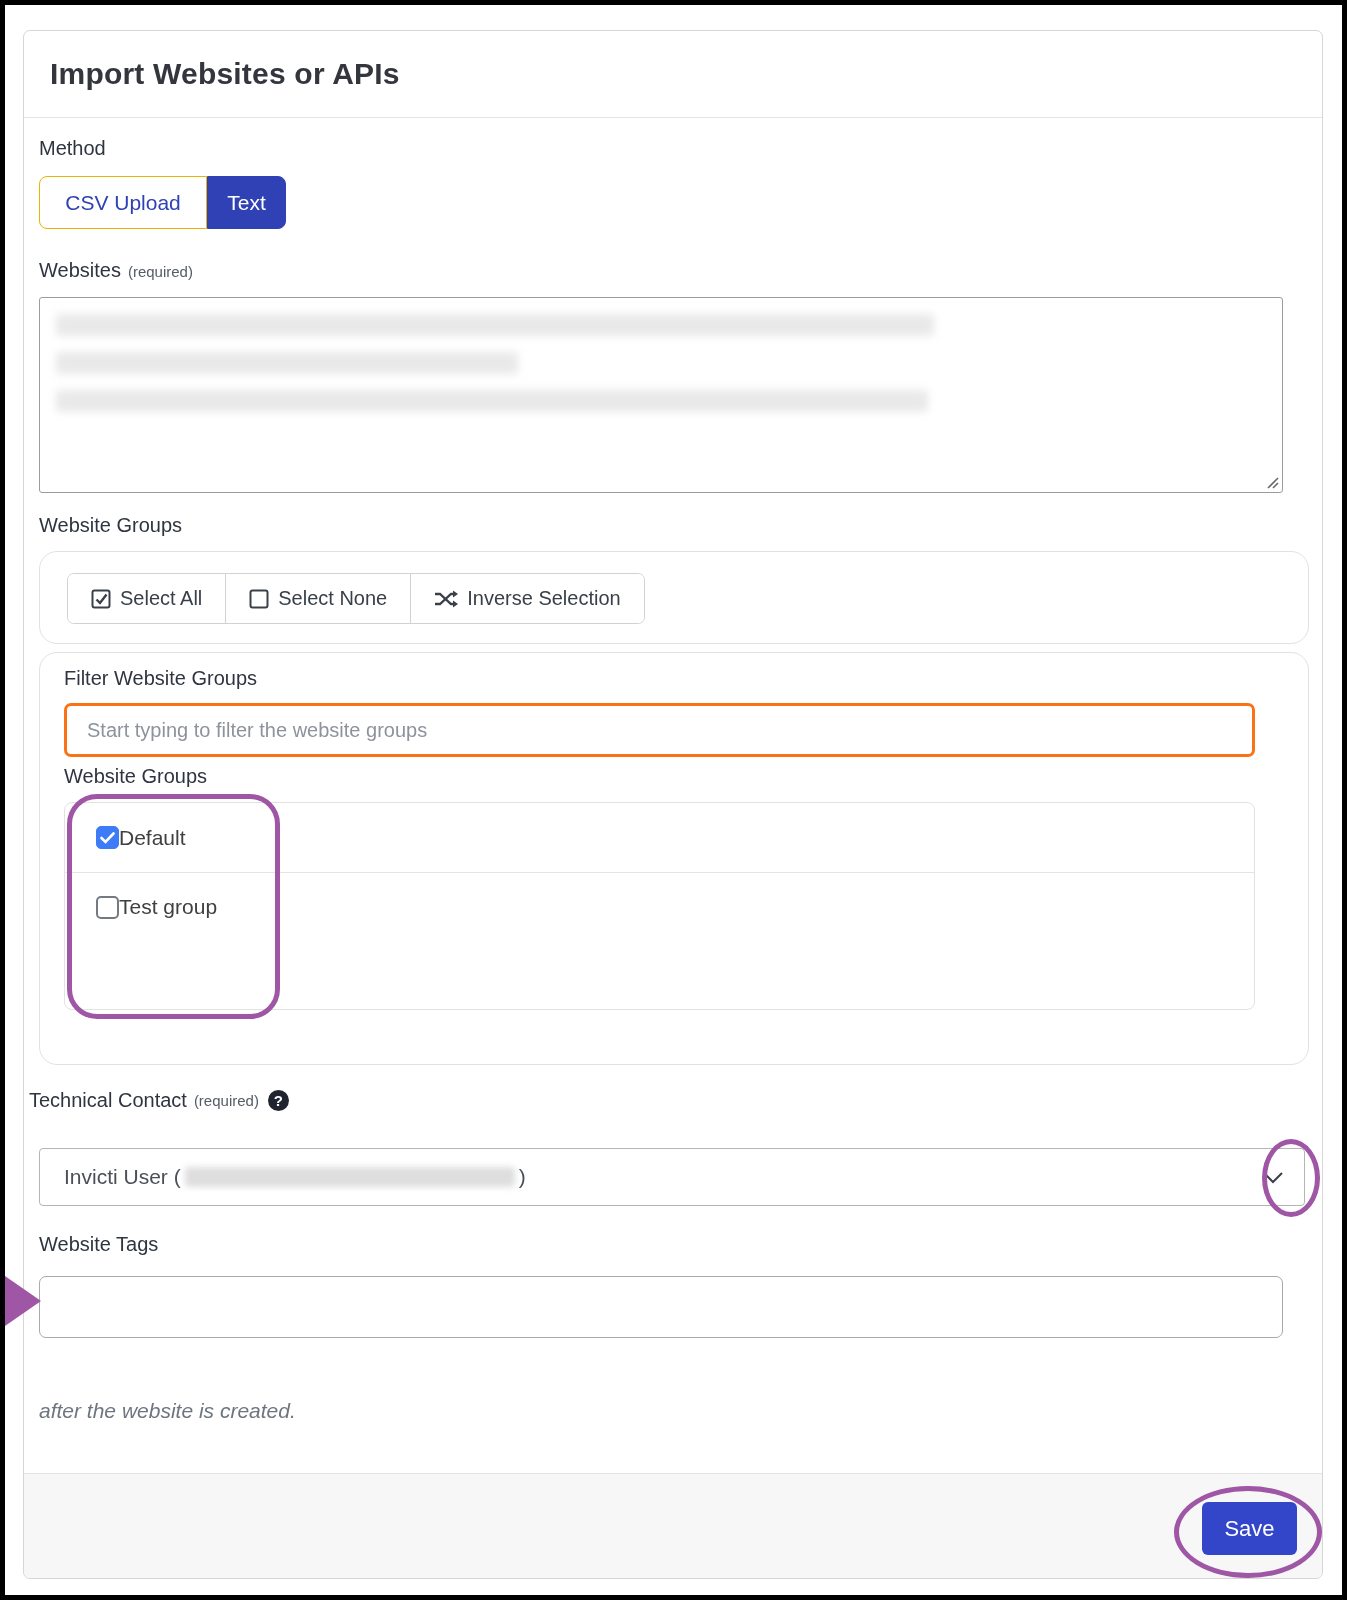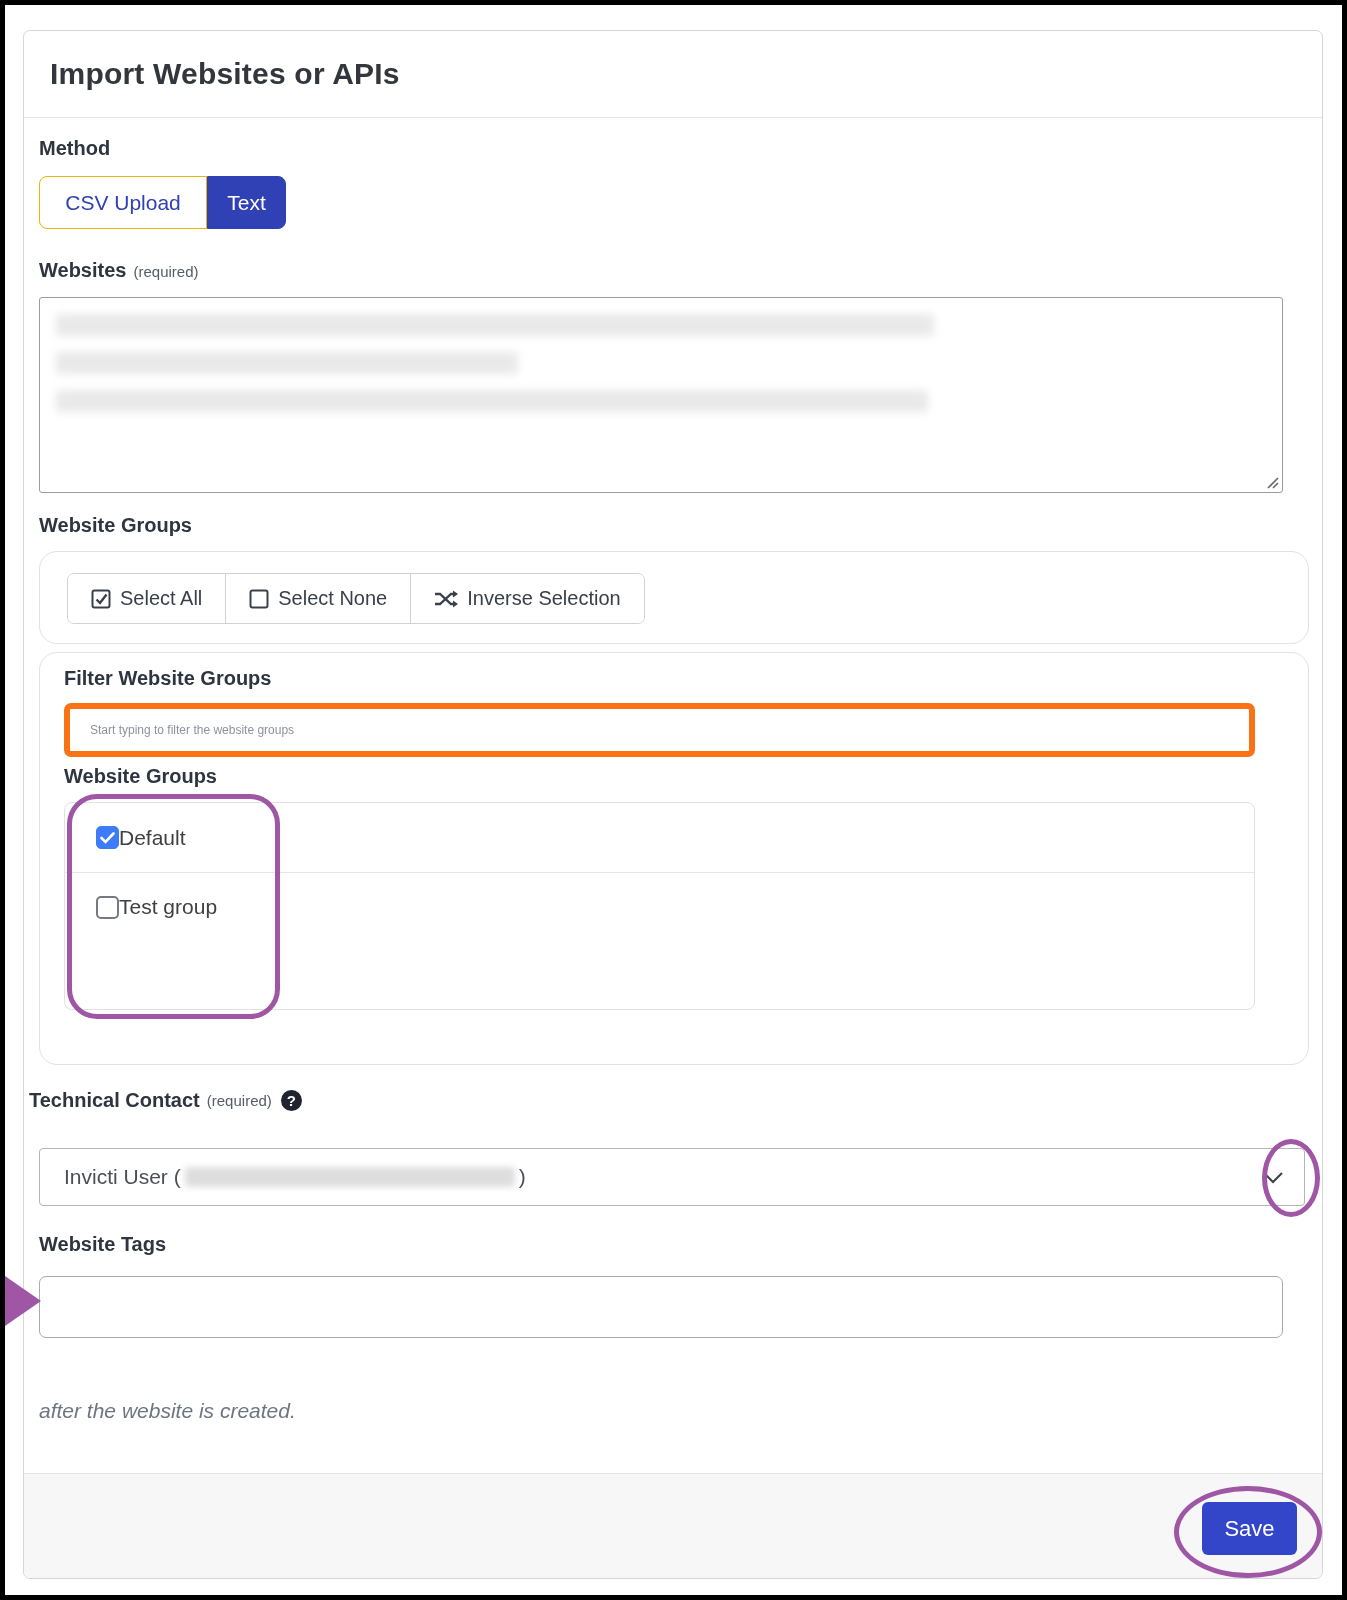--- a/index.html
+++ b/index.html
@@ -12,21 +12,21 @@
   .card {
     position: absolute; left: 18px; top: 25px; width: 1300px; height: 1549px;
     background: #fff; border: 1px solid #d6d6d6; border-radius: 7px;
   }
   .page-title {
     position: absolute; left: 26px; top: 26px;
     font-size: 30px; font-weight: 700; color: #33363d; letter-spacing: .2px;
   }
   .title-divider { position: absolute; left: 0; top: 86px; width: 100%; height: 1px; background: #e4e4e4; }
 
-  .field-label { font-size: 20px; color: #2f3540; font-weight: 700; }
+  .field-label { font-size: 20px; color: #2f3540; font-weight: 400; }
   .required-note { font-size: 15px; color: #565c66; margin-left: 7px; }
 
   .method-label { position: absolute; left: 15px; top: 106px; }
   .method-group { position: absolute; left: 15px; top: 145px; height: 53px; display: flex; }
   .seg-btn {
     height: 53px; display: flex; align-items: center; justify-content: center;
     font-size: 21px; cursor: pointer; font-family: inherit;
   }
   .seg-btn.csv {
     width: 168px; background: #fff; color: #2f41b4;
@@ -57,22 +57,22 @@
   .tb-btn {
     height: 49px; display: flex; align-items: center; gap: 9px; padding: 0 23px;
     background: #fff; border: none; font-size: 20px; color: #3a4049; cursor: pointer; font-family: inherit;
   }
   .tb-btn + .tb-btn { border-left: 1px solid #d2d2d2; }
   .tb-btn svg { display: block; }
 
   .filter-label { position: absolute; left: 24px; top: 14px; }
   .filter-input {
     position: absolute; left: 24px; top: 50px; width: 1191px; height: 54px;
-    border: 6px solid #f97316; border-radius: 7px; padding: 0 20px;
-    font-size: 12px; color: #2f3540; font-family: inherit;
+    border: 3px solid #f97316; border-radius: 7px; padding: 0 20px;
+    font-size: 20px; color: #2f3540; font-family: inherit;
   }
   .filter-input::placeholder { color: #8d929c; opacity: 1; }
   .list-label { position: absolute; left: 24px; top: 112px; }
   .group-list {
     position: absolute; left: 24px; top: 149px; width: 1191px; height: 208px;
     border: 1px solid #e2e2e2; border-radius: 8px; background: #fff; overflow: hidden;
   }
   .group-row { height: 69px; display: flex; align-items: center; padding-left: 31px; }
   .group-row + .group-row { border-top: 1px solid #e4e4e4; }
   .checkbox {

